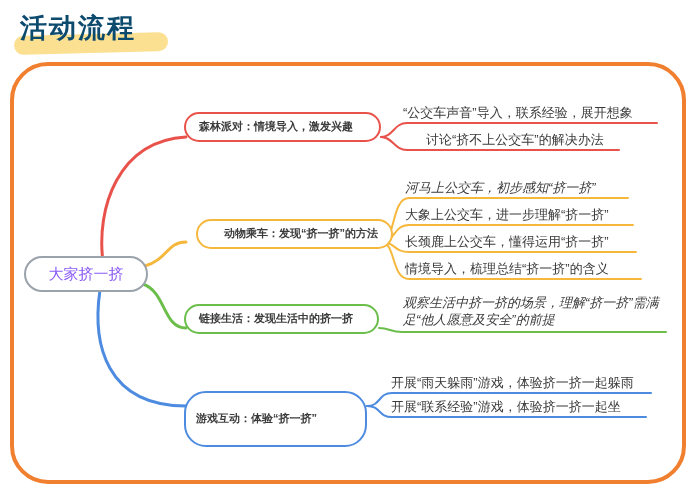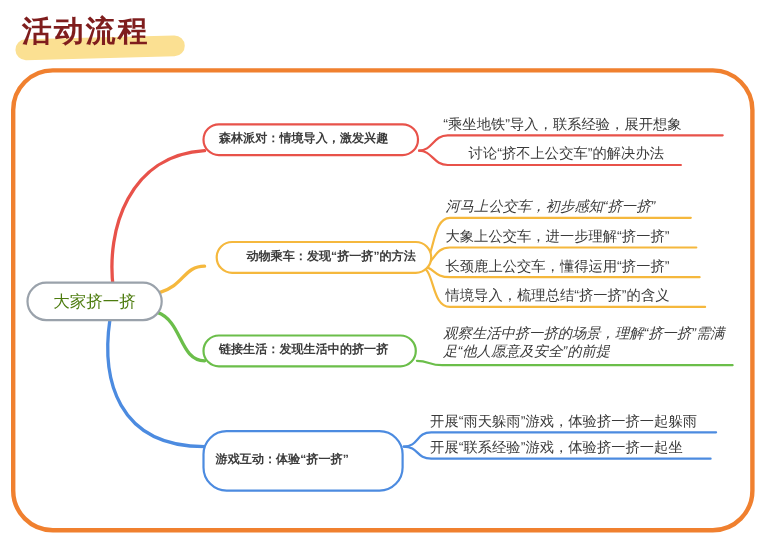--- a/index.html
+++ b/index.html
@@ -1,40 +1,40 @@
 <!DOCTYPE html>
 <html><head>
 <meta charset="utf-8">
 <style>
   html,body{margin:0;padding:0;background:#ffffff;}
   body{width:700px;height:498px;position:relative;overflow:hidden;
        font-family:"Liberation Sans", sans-serif;color:#3b3b3b;}
 
   
   .page-title{position:absolute;left:20px;top:10px;z-index:5;
-    font-size:27px;font-weight:bold;letter-spacing:2px;color:#7f1d1d;}
+    font-size:27px;font-weight:bold;letter-spacing:2px;color:#0c4a6e;}
   .title-highlight{position:absolute;left:14px;top:34px;width:154px;height:19px;
     background:#fbe092;border-radius:10px;transform:rotate(-1.5deg);z-index:4;}
 
   
   .map-frame{position:absolute;left:10px;top:62px;width:668px;height:414px;
     border:4px solid #f0802f;border-radius:38px;background:#ffffff;z-index:1;}
 
   
   .wires{position:absolute;left:0;top:0;width:700px;height:498px;z-index:2;}
   .wires path{fill:none;stroke-linecap:round;}
   .wire-main{stroke-width:3;}
   .wire-leaf{stroke-width:2;}
 
   
   .node{position:absolute;z-index:3;background:#ffffff;box-sizing:border-box;}
   .root-node{left:24px;top:256px;width:124px;height:36px;
     border:2px solid #9aa2ab;border-radius:18px;
     display:flex;align-items:center;justify-content:center;
-    font-size:15px;font-weight:500;color:#4d7c0f;}
+    font-size:15px;font-weight:500;color:#8b5cf6;}
   .branch-node{border-width:2px;border-style:solid;border-radius:22px;
     padding:5px 13px;font-size:11px;font-weight:600;line-height:1.45;color:#3b3b3b;}
   .branch-1-node{left:184px;top:112px;width:197px;border-color:#e8524a;}
   .branch-2-node{left:196px;top:219px;width:197px;border-color:#f5b83d;text-align:right;}
   .branch-3-node{left:184px;top:304px;width:195px;border-color:#6bbe4a;}
   .branch-4-node{left:184px;top:391px;width:183px;border-color:#4c8be0;padding:18px 10px;}
 
   
   .leaf{position:absolute;z-index:3;white-space:nowrap;
     font-size:13px;color:#3a3a3a;line-height:17px;background:transparent;}
@@ -79,21 +79,21 @@
 <div class="node branch-node branch-2-node">
   <span>动物乘车：发现“挤一挤”的方法</span>
 </div>
 <div class="node branch-node branch-3-node">
   <span>链接生活：发现生活中的挤一挤</span>
 </div>
 <div class="node branch-node branch-4-node">
   <span>游戏互动：体验“挤一挤”</span>
 </div>
 
-<div class="leaf" style="left:403px;top:104px;">“乘坐地铁”导入，联系经验，展开想象</div>
+<div class="leaf" style="left:403px;top:104px;">“公交车声音”导入，联系经验，展开想象</div>
 <div class="leaf" style="left:426px;top:131px;">讨论“挤不上公交车”的解决办法</div>
 
 <div class="leaf" style="left:405px;top:179px;font-style:italic;">河马上公交车，初步感知“挤一挤”</div>
 <div class="leaf" style="left:405px;top:206px;">大象上公交车，进一步理解“挤一挤”</div>
 <div class="leaf" style="left:405px;top:233px;">长颈鹿上公交车，懂得运用“挤一挤”</div>
 <div class="leaf" style="left:405px;top:260px;">情境导入，梳理总结“挤一挤”的含义</div>
 
 <div class="leaf wrap" style="left:403px;top:294px;width:278px;">观察生活中挤一挤的场景，理解“挤一挤”需满足“他人愿意及安全”的前提</div>
 
 <div class="leaf" style="left:391px;top:374px;">开展“雨天躲雨”游戏，体验挤一挤一起躲雨</div>

